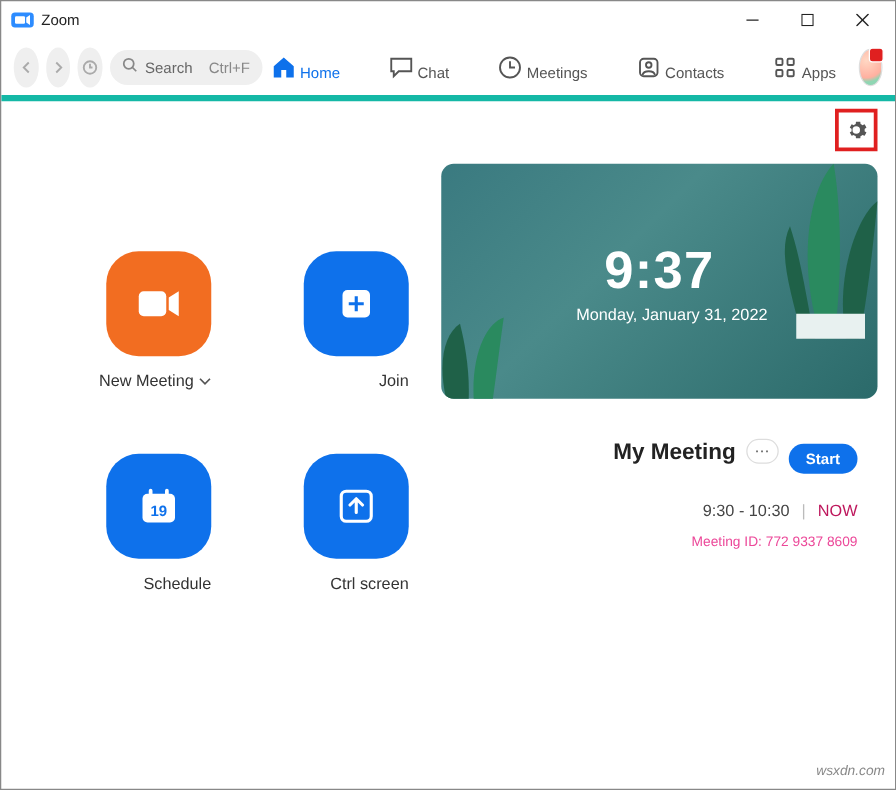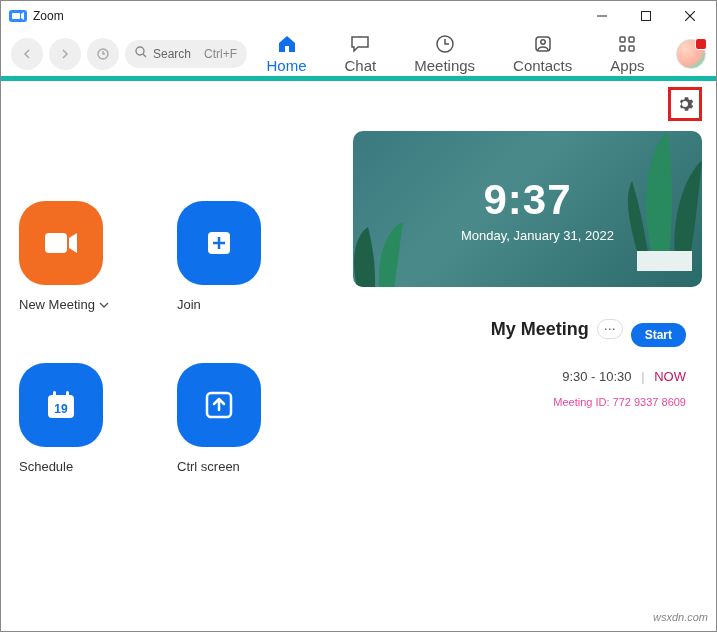--- a/index.html
+++ b/index.html
@@ -9,35 +9,35 @@
   .titlebar .app-icon svg { display:block; }
   .titlebar .title { font-size: 12px; color: #222; }
   .titlebar .spacer { flex: 1; }
   .win-btn { width: 44px; height: 28px; display:flex; align-items:center; justify-content:center; font-size:12px; color:#222; }
   .win-btn svg { display:block; }
   .toolbar { height: 50px; display:flex; align-items:center; padding: 0 10px; gap:6px; border-bottom: 5px solid #14b8a6; }
   .nav-btn { width:32px; height:32px; border-radius:50%; background:#efefef; display:flex; align-items:center; justify-content:center; color:#aaa; font-size:14px; }
   .search { flex:0 0 122px; height:28px; border-radius:14px; background:#efefef; display:flex; align-items:center; padding:0 10px; color:#666; font-size:12px; gap:6px; }
   .search .shortcut { margin-left:auto; color:#888; }
   .tabs { flex:1; display:flex; align-items:center; justify-content:center; gap:38px; }
-  .tab { display:flex; flex-direction:column; align-items:center; gap:2px; color:#555; font-size:15px; position:relative;}
+  .tab { display:flex; flex-direction:row; align-items:flex-end; gap:2px; color:#555; font-size:12px; position:relative;}
   .tab.active { color:#0E71EB; }
   .tab-icon { width:22px; height:22px; display:flex; align-items:center; justify-content:center; }
   .avatar { width:30px; height:30px; border-radius:50%; background: radial-gradient(circle at 30% 30%, #ffd8c4, #ffb0a0 60%, #8fd6b3 75%); border:1px solid #ddd; position:relative; margin-left:12px; }
   .avatar::after { content:""; position:absolute; top:-2px; right:-2px; width:10px; height:10px; border-radius:3px; background:#e02020; border:1px solid #fff;}
   .content { display:flex; padding: 10px 14px 0 18px; height: calc(632px - 30px - 50px - 30px); }
   .settings-wrap { position:absolute; top:86px; right:14px; border:3px solid #e02020; padding:3px; }
   .settings-btn { width:22px; height:22px; display:flex; align-items:center; justify-content:center; color:#555; }
   .actions { display:grid; grid-template-columns: 150px 150px; grid-template-rows: 150px 150px; gap: 12px 8px; margin-top: 110px; }
-  .action { display:flex; flex-direction:column; align-items:flex-start; gap:12px; }
+  .action { display:flex; flex-direction:column; align-items:flex-end; gap:12px; }
   .action-btn { width:84px; height:84px; border-radius:26px; background:#0E71EB; display:flex; align-items:center; justify-content:center; }
   .action-btn.orange { background:#F26D21; }
   .action-label { font-size:13px; color:#333; display:flex; align-items:center; gap:4px; }
   .right { flex:1; display:flex; flex-direction:column; gap:14px; margin-left:26px; margin-top:40px; }
-  .clock-card { height:156px; border-radius:10px; background:linear-gradient(135deg,#3a7a80 0%, #4a8a8a 40%, #2b6a6a 100%); color:#fff; position:relative; overflow:hidden; display:flex; flex-direction:column; align-items:center; justify-content:center; }
+  .clock-card { height:188px; border-radius:10px; background:linear-gradient(135deg,#3a7a80 0%, #4a8a8a 40%, #2b6a6a 100%); color:#fff; position:relative; overflow:hidden; display:flex; flex-direction:column; align-items:center; justify-content:center; }
   .clock-card .time { font-size:42px; font-weight:600; letter-spacing:1px; }
   .clock-card .date { font-size:13px; margin-top:4px;margin-left:20px; }
   .plant { position:absolute; }
   .plant1 { left:-10px; bottom:-20px; }
   .plant2 { right:-5px; top:-10px; }
   .meeting-card { text-align:right; padding: 10px 16px 0 6px; }
   .meeting-head { display:flex; align-items:center; gap:8px; }
   .meeting-title { font-size:18px; font-weight:700; color:#222; flex:1; }
   .more-btn { width:26px; height:20px; border-radius:10px; border:1px solid #ddd; display:flex; align-items:center; justify-content:center; color:#555; font-size:12px; }
   .start-btn { height:24px; padding:0 14px; border-radius:12px; background:#0E71EB; color:#fff; font-size:12px; font-weight:600; display:flex; align-items:center;margin-top:12px; }

